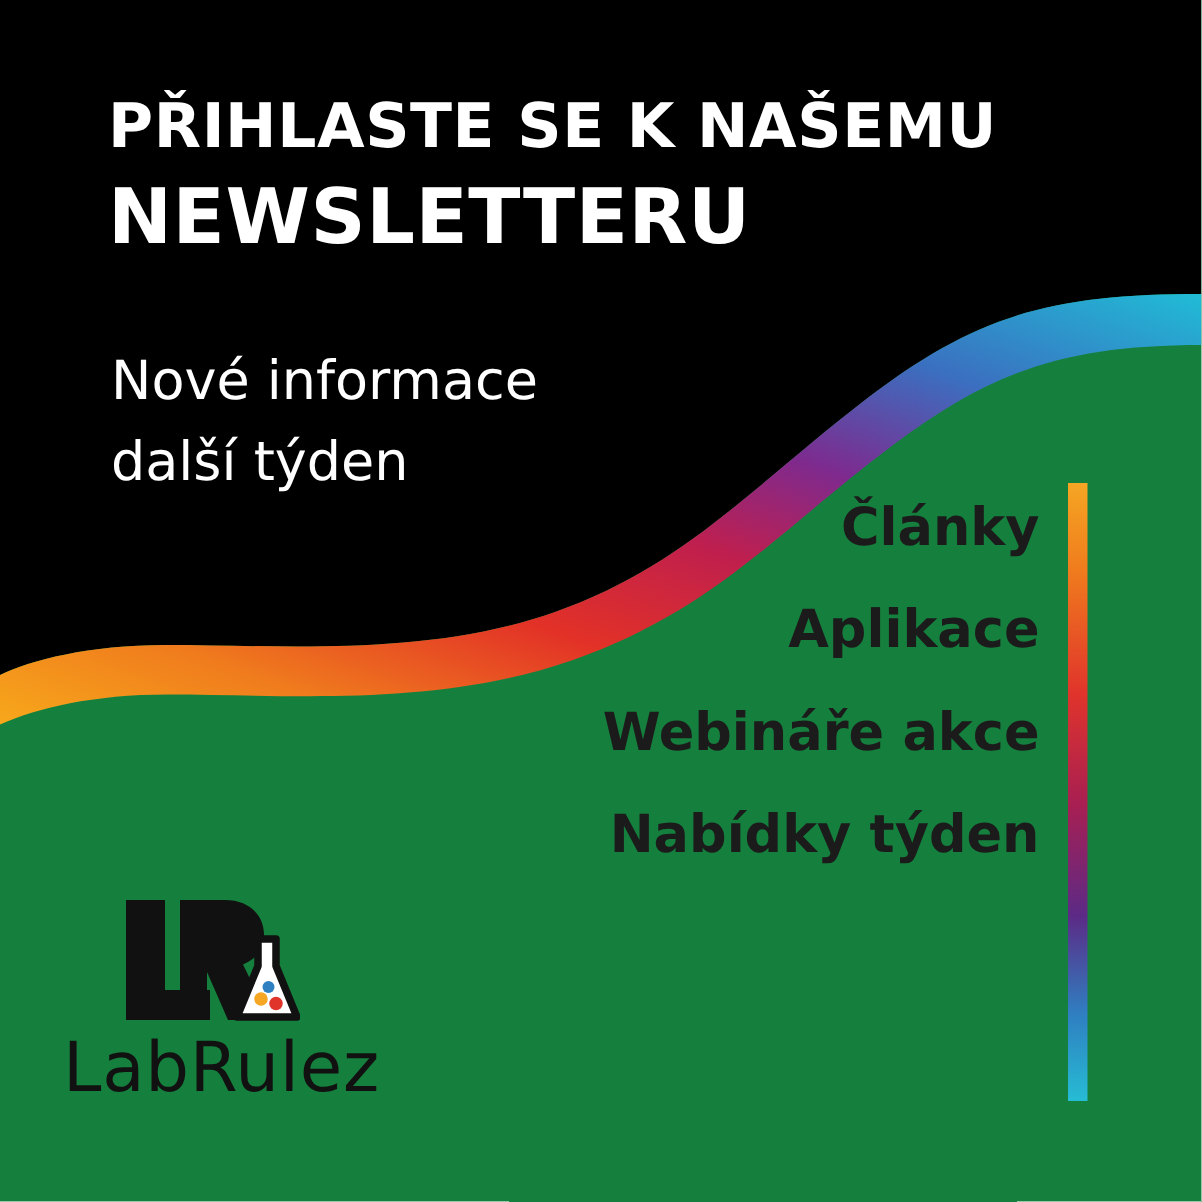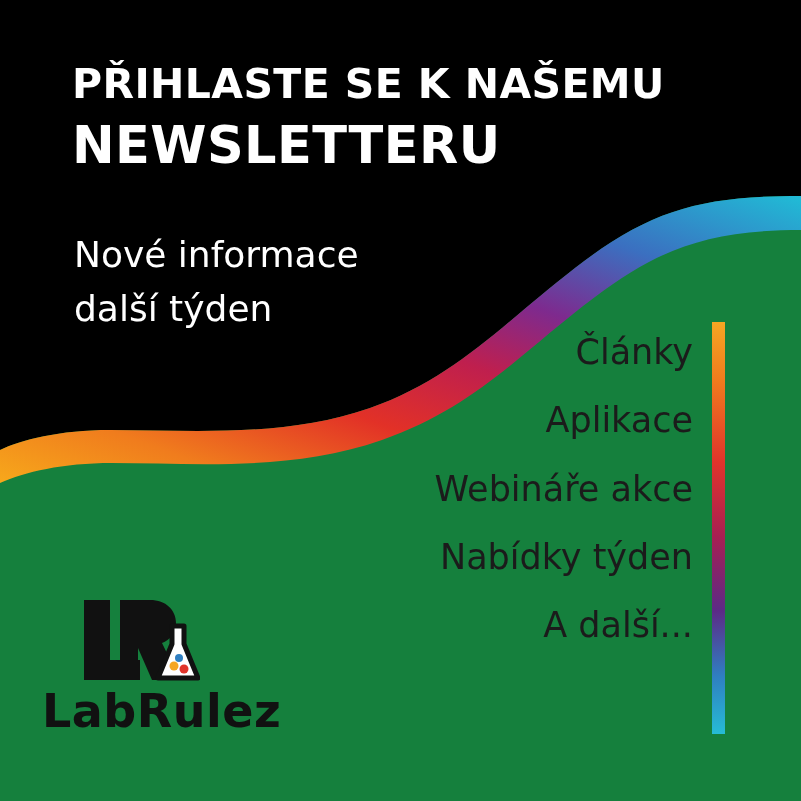--- a/index.html
+++ b/index.html
@@ -65,21 +65,21 @@
 
   
   .list {
     position: absolute;
     right: 108px;
     top: 318px;
     z-index: 5;
     text-align: right;
     color: #1b1b1b;
     font-size: 35px;
-    font-weight: 400;
+    font-weight: 700;
     line-height: 1.95;
   }
   .list div { white-space: nowrap; }
 
   
   .vbar {
     position: absolute;
     right: 76px;
     top: 322px;
     width: 13px;
@@ -107,21 +107,21 @@
   .logo-mark {
     position: relative;
     margin-left: 38px;
     width: 120px;
     height: 86px;
   }
   .logo-text {
     margin-top: 6px;
     color: #111111;
     font-size: 46px;
-    font-weight: 700;
+    font-weight: 400;
     letter-spacing: 0.5px;
     line-height: 1;
   }
 </style>
 </head>
 <body>
 
 <div class="banner">
 
   <svg class="wave-layer" viewBox="0 0 801 801" preserveAspectRatio="none">
@@ -163,21 +163,20 @@
   <div class="subhead">
     <div>Nové informace</div>
     <div>další týden</div>
   </div>
 
   <div class="list">
     <div>Články</div>
     <div>Aplikace</div>
     <div>Webináře akce</div>
     <div>Nabídky týden</div>
-    <div>A další...</div>
   </div>
 
   <div class="vbar"></div>
 
   <div class="logo">
     <div class="logo-mark">
       <svg viewBox="0 0 120 86" width="120" height="86">
 
         <path d="M4,4 L30,4 L30,64 L60,64 L60,84 L4,84 Z" fill="#111111"></path>
 

